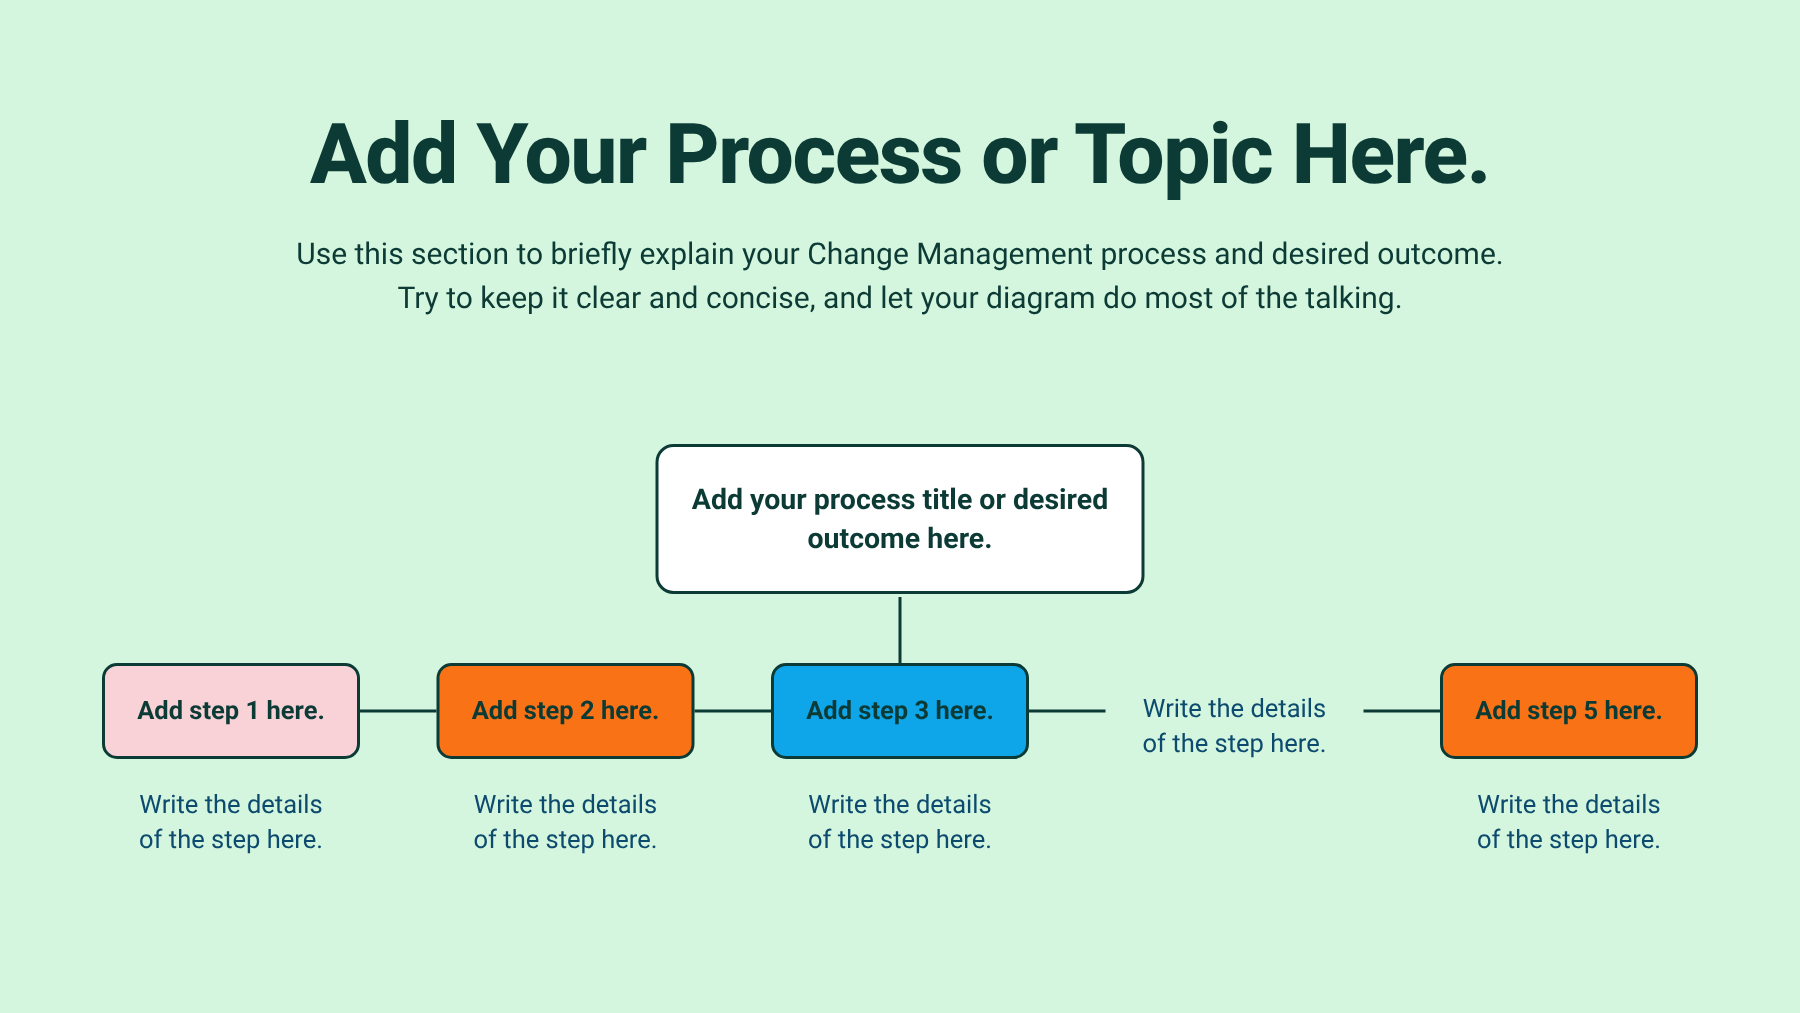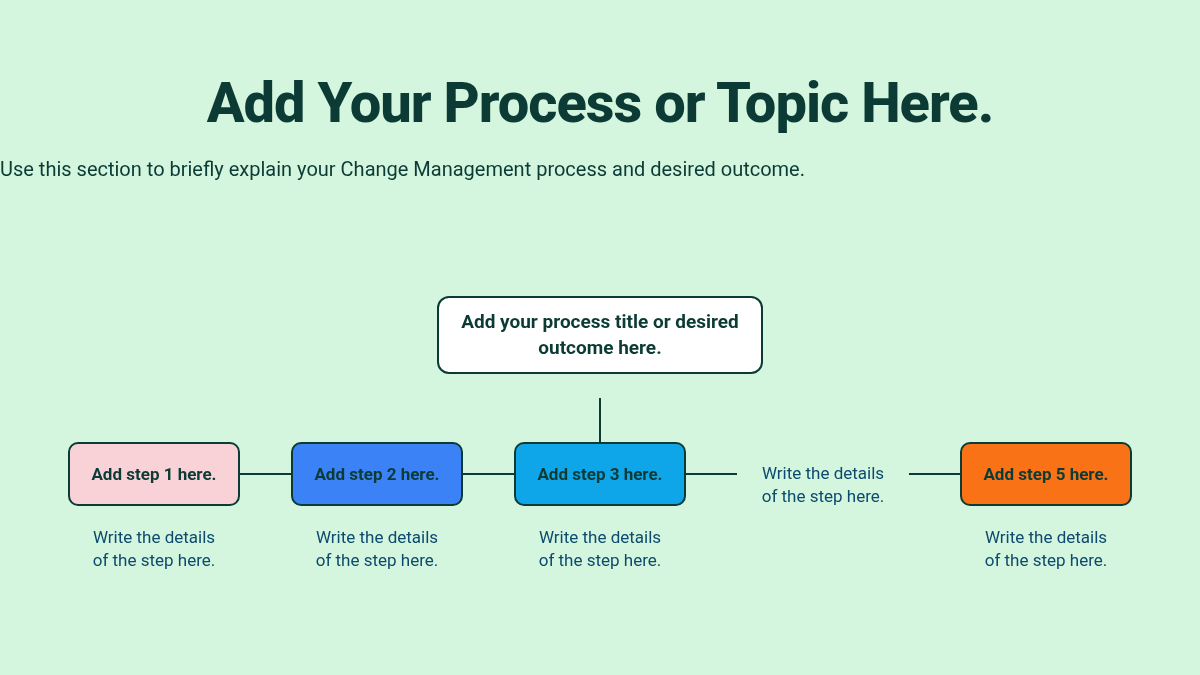--- a/index.html
+++ b/index.html
@@ -20,31 +20,32 @@
     font-size: 56px;
     font-weight: 800;
     color: #0c3b36;
     letter-spacing: -1px;
   }
   .subtitle {
     position: absolute;
     top: 155px;
     left: 0;
     width: 100%;
+    text-align: center;
     font-size: 20px;
     color: #0c3b36;
     line-height: 1.45;
     font-weight: 400;
   }
   .outcome-box {
     position: absolute;
     top: 296px;
     left: 437px;
     width: 326px;
-    height: 78px;
+    height: 100px;
     background: #ffffff;
     border: 2px solid #0c3b36;
     border-radius: 12px;
     display: flex;
     align-items: center;
     justify-content: center;
     text-align: center;
     padding: 12px 20px;
     font-size: 19px;
     font-weight: 700;
@@ -101,32 +102,33 @@
     top: 473px;
     height: 2px;
     background: #0c3b36;
     width: 51px;
   }
   .hc1 { left: 240px; }
   .hc2 { left: 463px; }
   .hc3 { left: 686px; }
   .hc4 { left: 909px; }
   .bg-pink   { background: #f9d2d8; }
-  .bg-green  { background: #3b82f6; }
+  .bg-green  { background: #f97316; }
   .bg-yellow { background: #0ea5e9; }
   .bg-blue   { background: #d4e4f7; }
   .bg-purple { background: #f97316; }
 </style>
 </head>
 <body>
 
 <h1 class="page-title">Add Your Process or Topic Here.</h1>
 
 <div class="subtitle">
   <span>Use this section to briefly explain your Change Management process and desired outcome.</span><br>
+  <span>Try to keep it clear and concise, and let your diagram do most of the talking.</span>
 </div>
 
 <div class="outcome-box">
   <span>Add your process title or desired outcome here.</span>
 </div>
 
 <div class="v-connector"></div>
 
 <div class="h-connector hc1"></div>
 <div class="h-connector hc2"></div>

